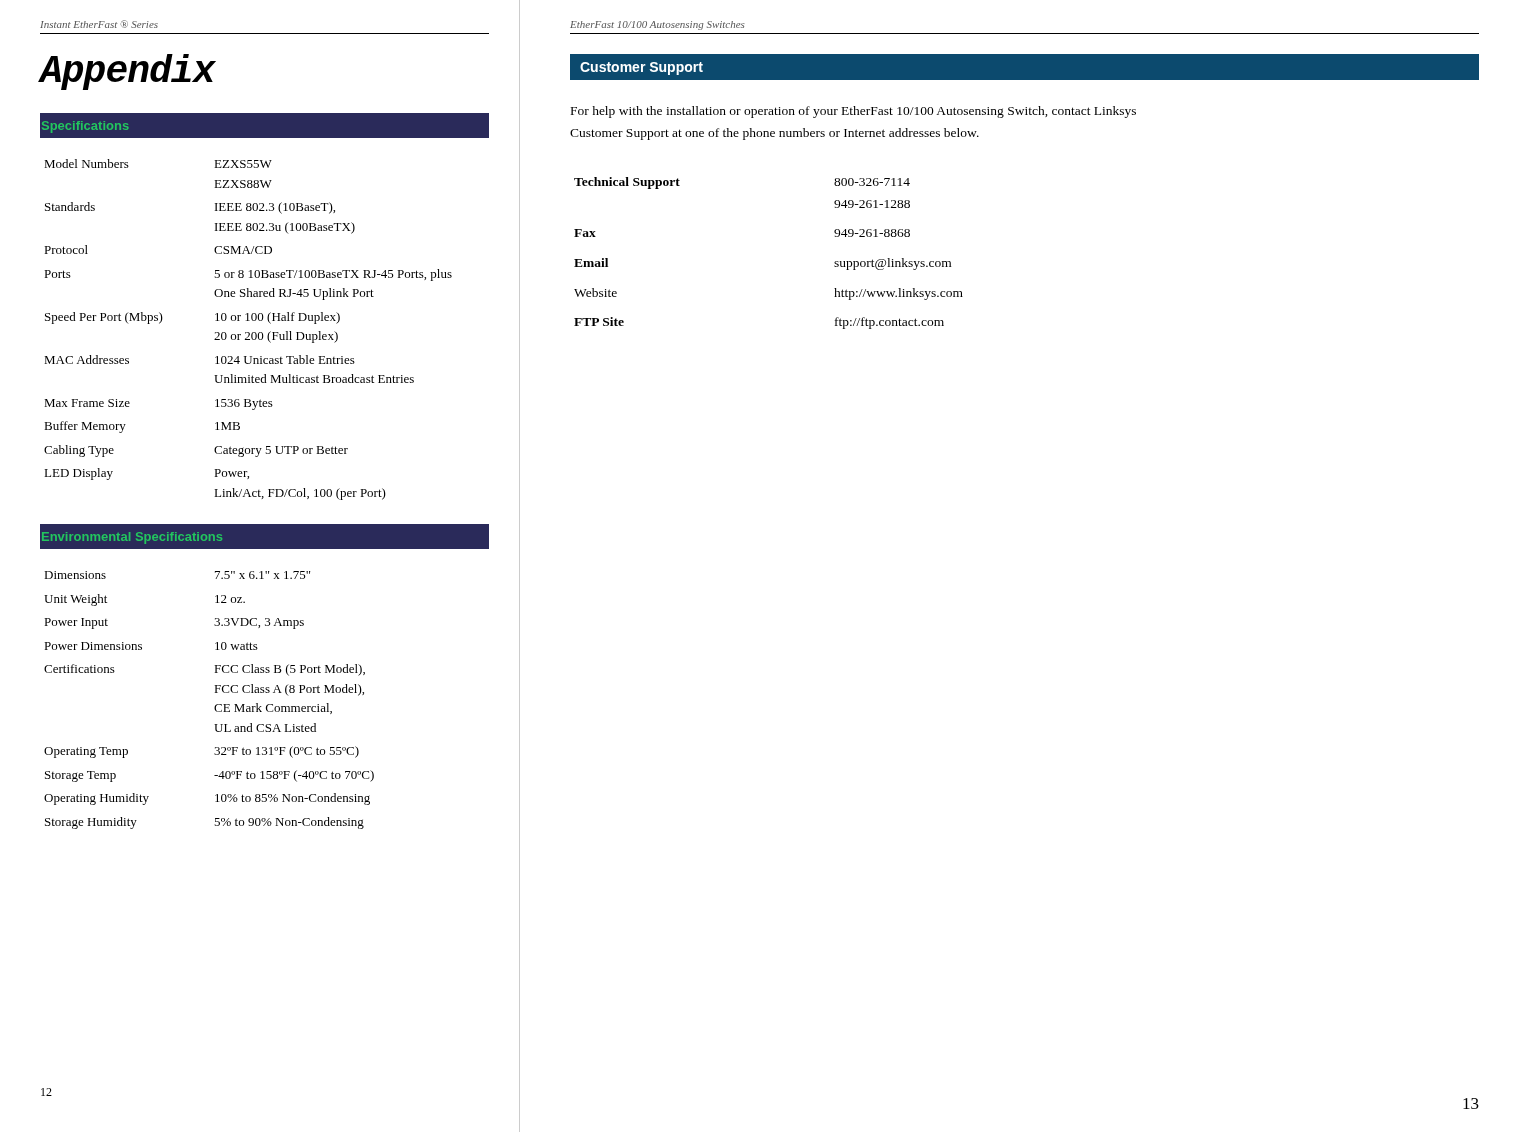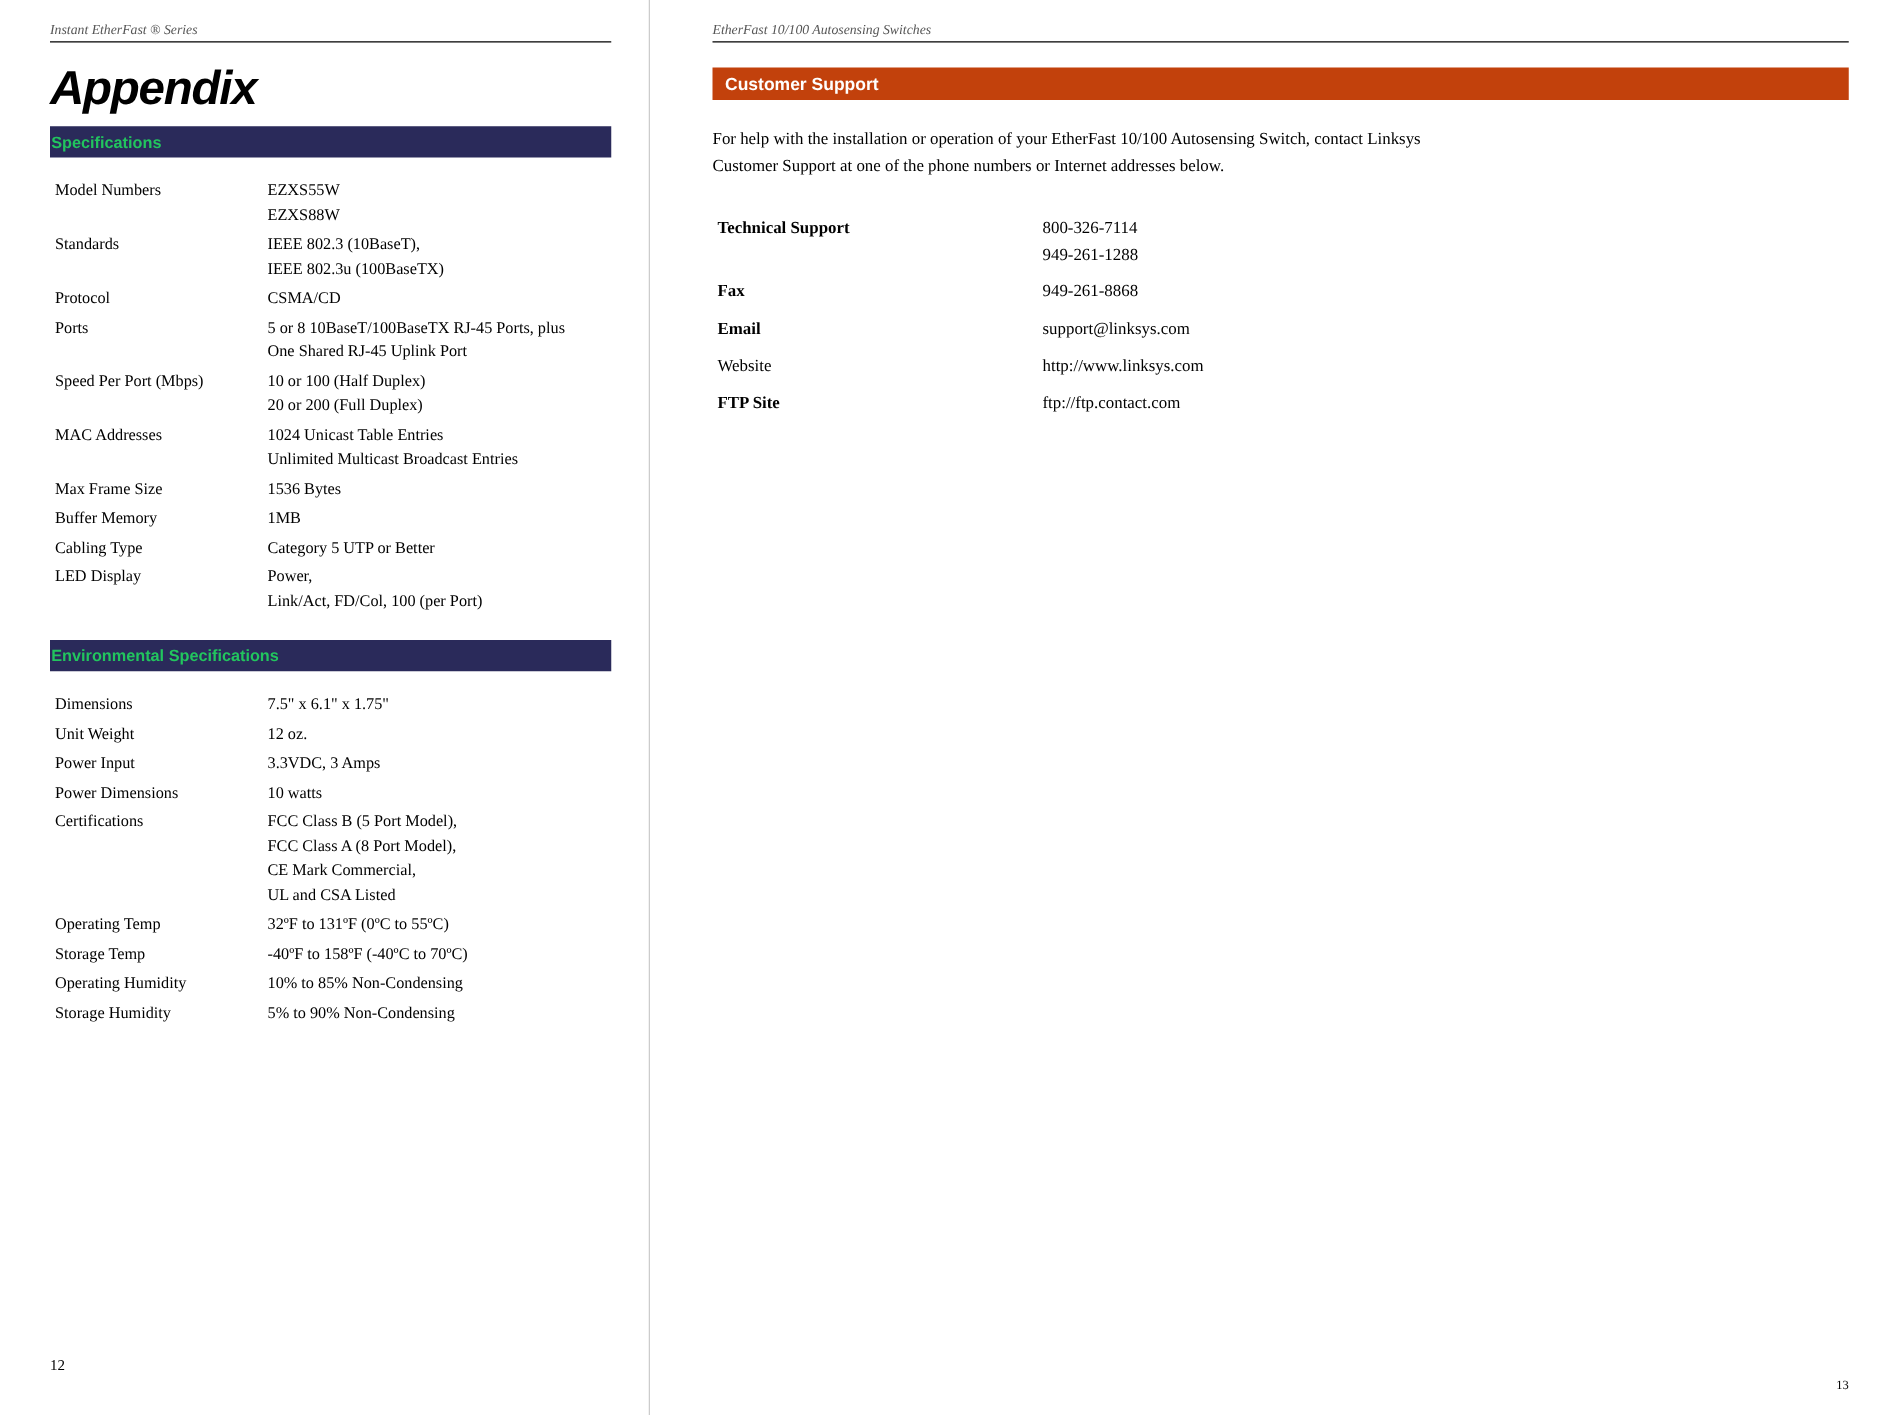--- a/index.html
+++ b/index.html
@@ -23,25 +23,25 @@
     }
     .page-header {
       font-size: 11px;
       color: #555;
       border-bottom: 1px solid #000;
       padding-bottom: 3px;
       margin-bottom: 16px;
       font-style: italic;
     }
     .appendix-title {
-      font-family: Liberation Sans, sans-serif;
+      font-family: Liberation Mono, monospace;
       font-size: 38px;
       font-weight: bold;
       font-style: italic;
-      margin-bottom: 8px;
+      margin-bottom: 20px;
       letter-spacing: -1px;
     }
     .section-header {
       background-color: #2a2a5a;
       color: #22c55e;
       font-size: 13px;
       font-weight: bold;
       padding: 5px 1px;
       margin-bottom: 14px;
       font-family: Arial, sans-serif;
@@ -69,21 +69,21 @@
     }
     .right-header {
       font-size: 11px;
       color: #555;
       border-bottom: 1px solid #000;
       padding-bottom: 3px;
       margin-bottom: 20px;
       font-style: italic;
     }
     .customer-support-header {
-      background-color: #c2410c;
+      background-color: #0c4a6e;
       color: #fff;
       font-size: 14px;
       font-weight: bold;
       padding: 5px 10px;
       margin-bottom: 20px;
       font-family: Arial, sans-serif;
     }
     .support-intro {
       font-size: 13.5px;
       line-height: 1.6;
@@ -112,21 +112,21 @@
     .page-num-left {
       position: absolute;
       bottom: 32px;
       left: 40px;
       font-size: 12px;
     }
     .page-num-right {
       position: absolute;
       bottom: 18px;
       right: 40px;
-      font-size: 10px;
+      font-size: 17px;
     }
   </style>
 </head>
 <body>
 
 <div class="pages-wrapper">
 
   <div class="left-page">
     <div class="page-header">Instant EtherFast ® Series</div>
 

